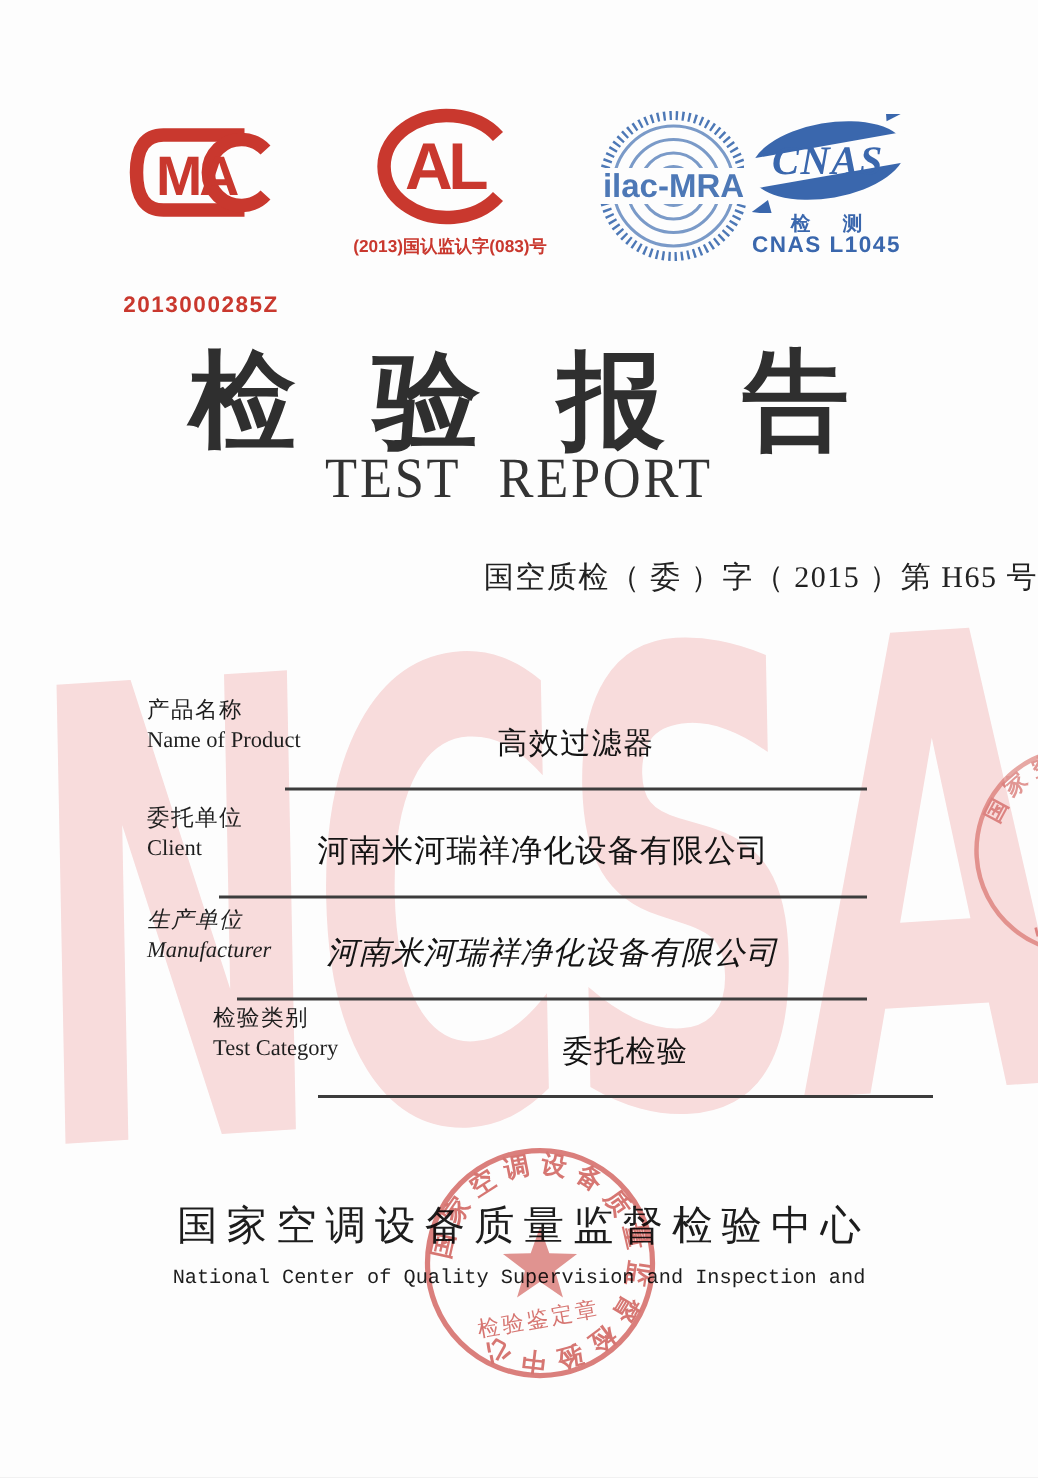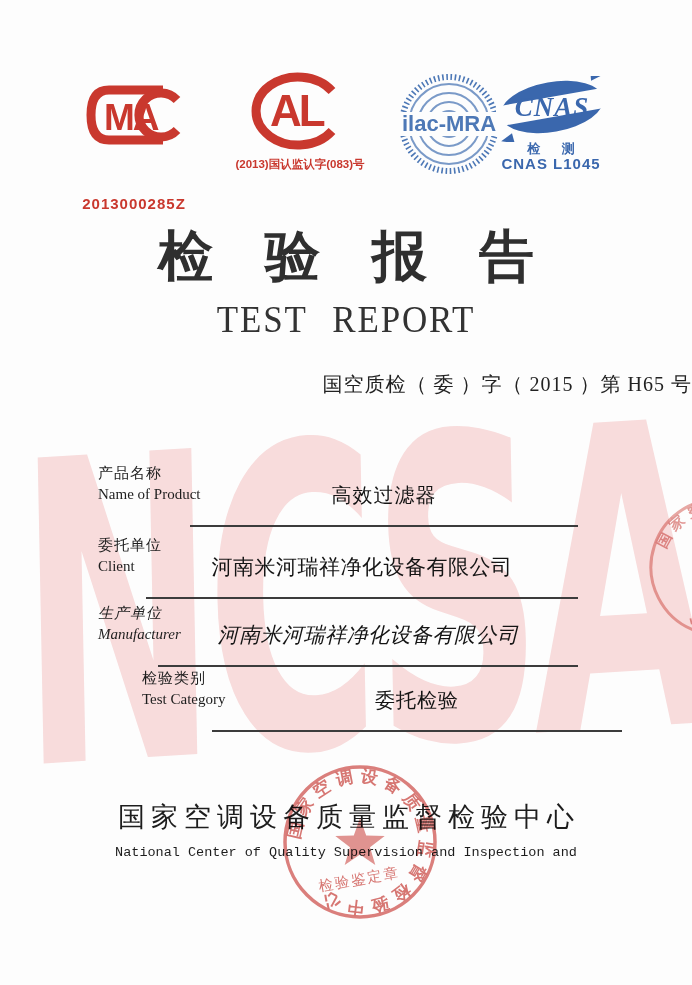--- a/index.html
+++ b/index.html
@@ -24,21 +24,21 @@
     font-weight:bold;color:#c9382e;
   }
   .cma-number{left:76px;top:154px;width:116px;font-size:15px;letter-spacing:1px;margin-top:41px;}
   .cal-caption{left:222px;top:157px;width:156px;font-size:11.5px;}
   .cnas-cn{left:496px;top:140px;width:110px;font-size:13px;letter-spacing:9px;color:#3a67ad;padding-left:9px;box-sizing:border-box;}
   .cnas-code{left:496px;top:155px;width:110px;font-size:15px;letter-spacing:1px;color:#3a67ad;}
   
   .title-cn{
     left:0;top:220px;width:692px;text-align:center;
     font-family:"Liberation Sans",sans-serif;font-weight:bold;color:#2f2f2f;
-    font-size:55px;letter-spacing:52px;padding-left:52px;box-sizing:border-box;
+    font-size:71px;letter-spacing:52px;padding-left:52px;box-sizing:border-box;
     white-space:nowrap;
   }
   .title-en{
     left:0;top:297px;width:692px;text-align:center;
     font-size:38px;letter-spacing:2px;word-spacing:16px;color:#333;
     transform:scaleX(.92);
   }
   .report-no{
     left:0;top:371px;width:692px;text-align:right;
     font-size:20px;color:#222;letter-spacing:1px;

